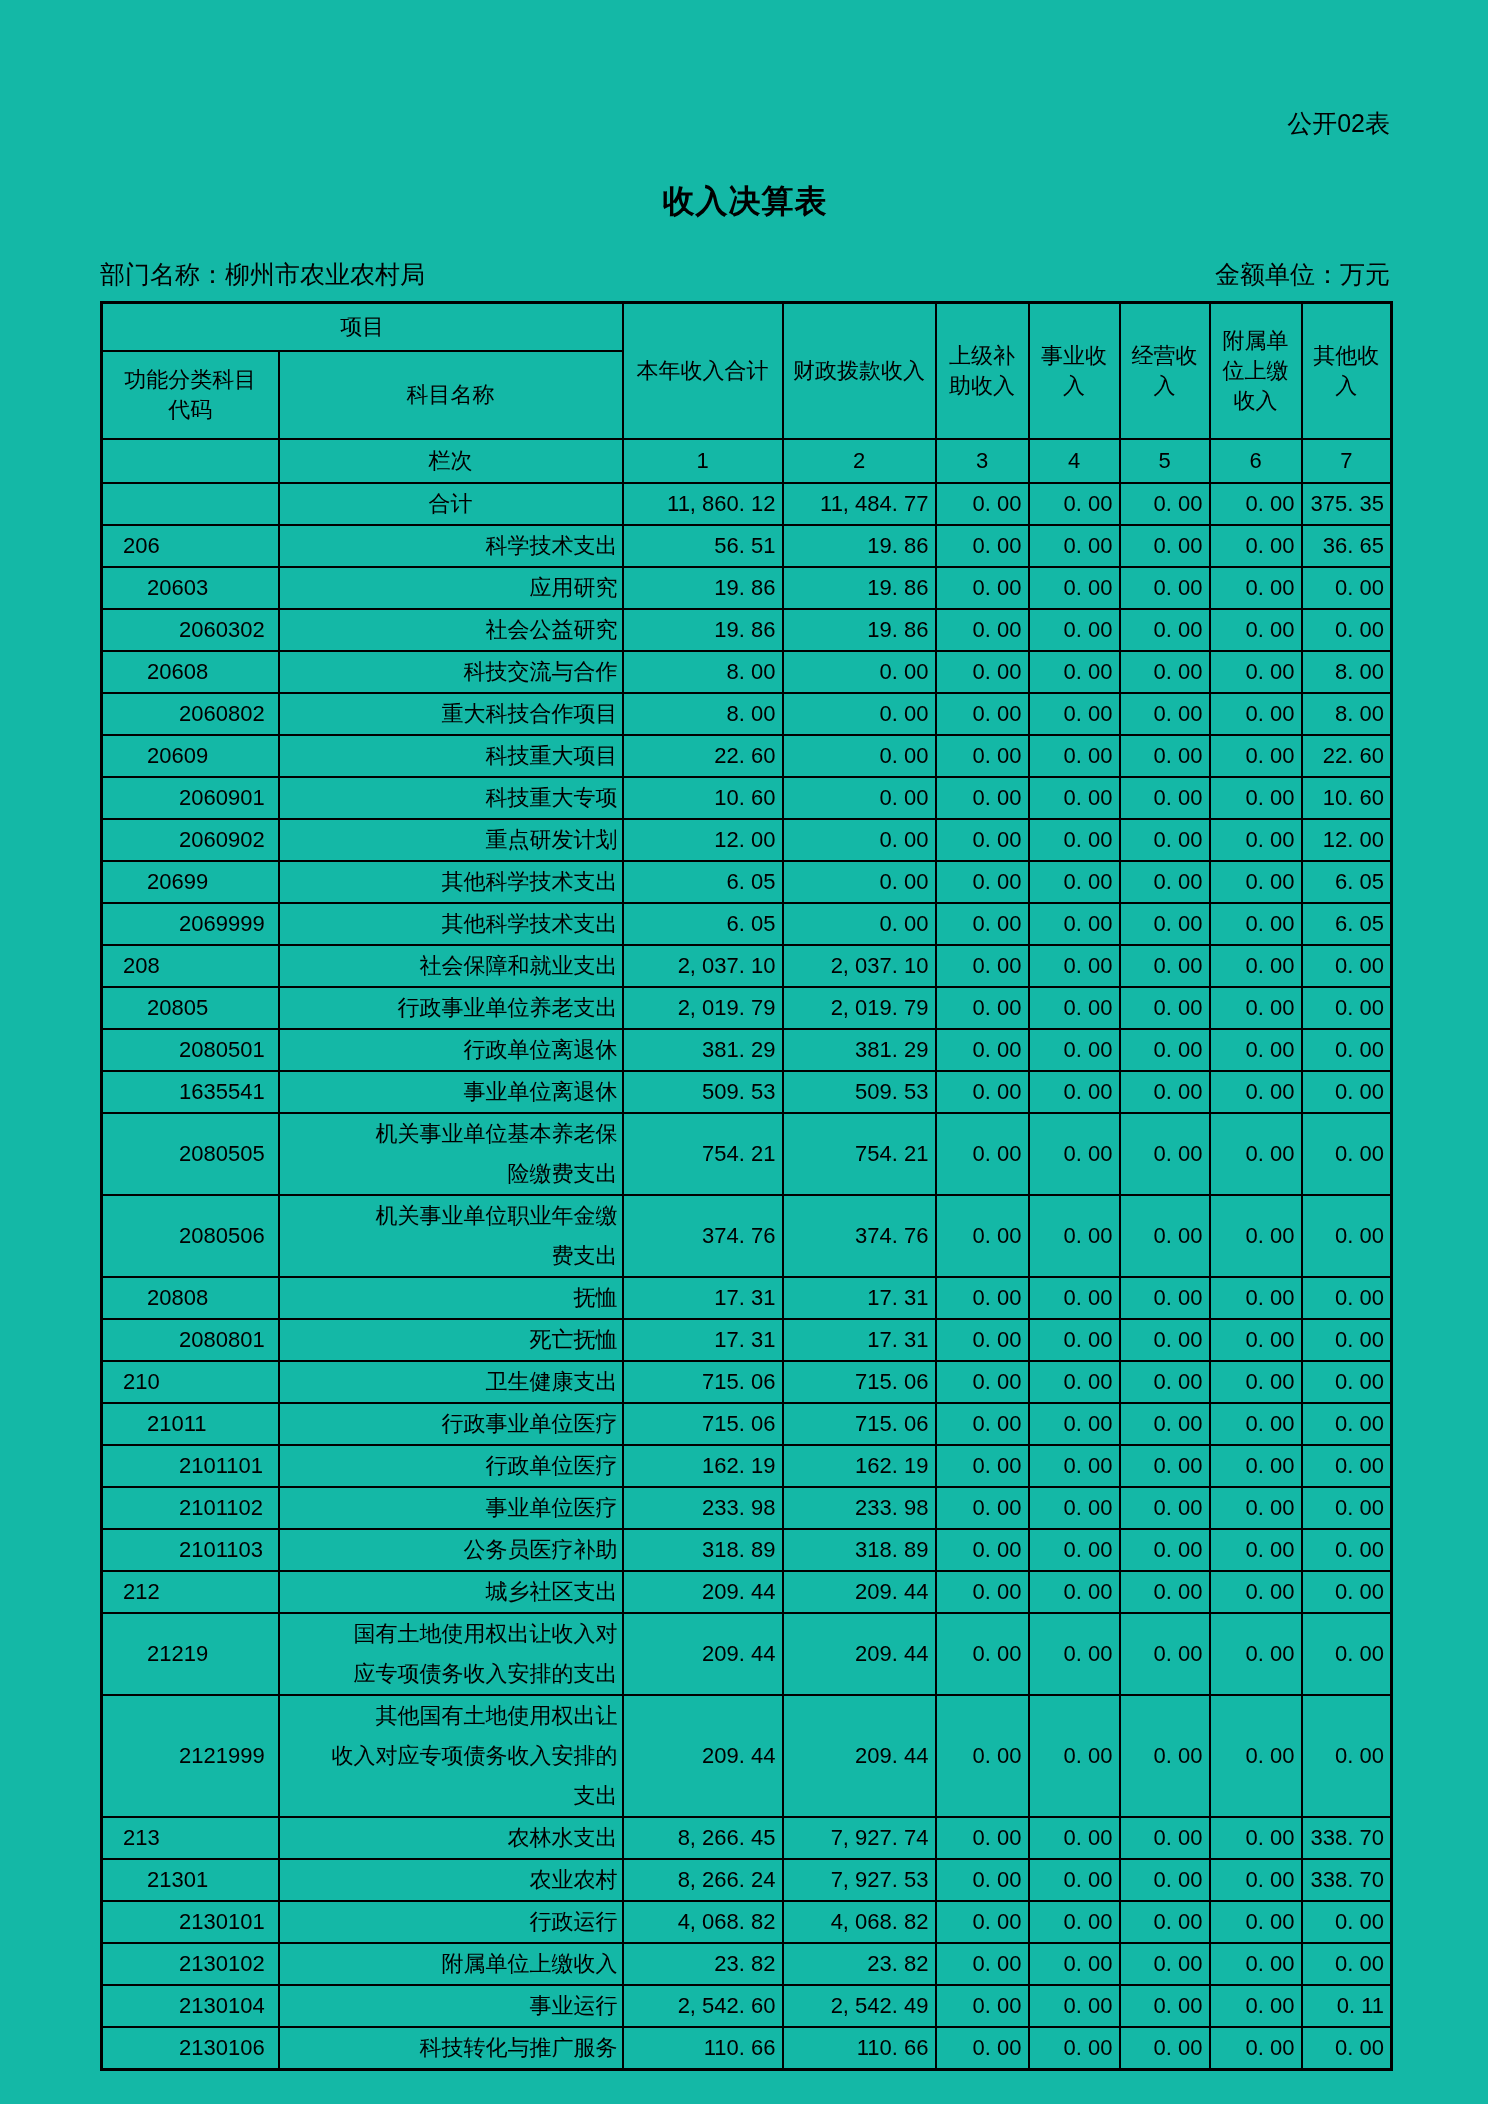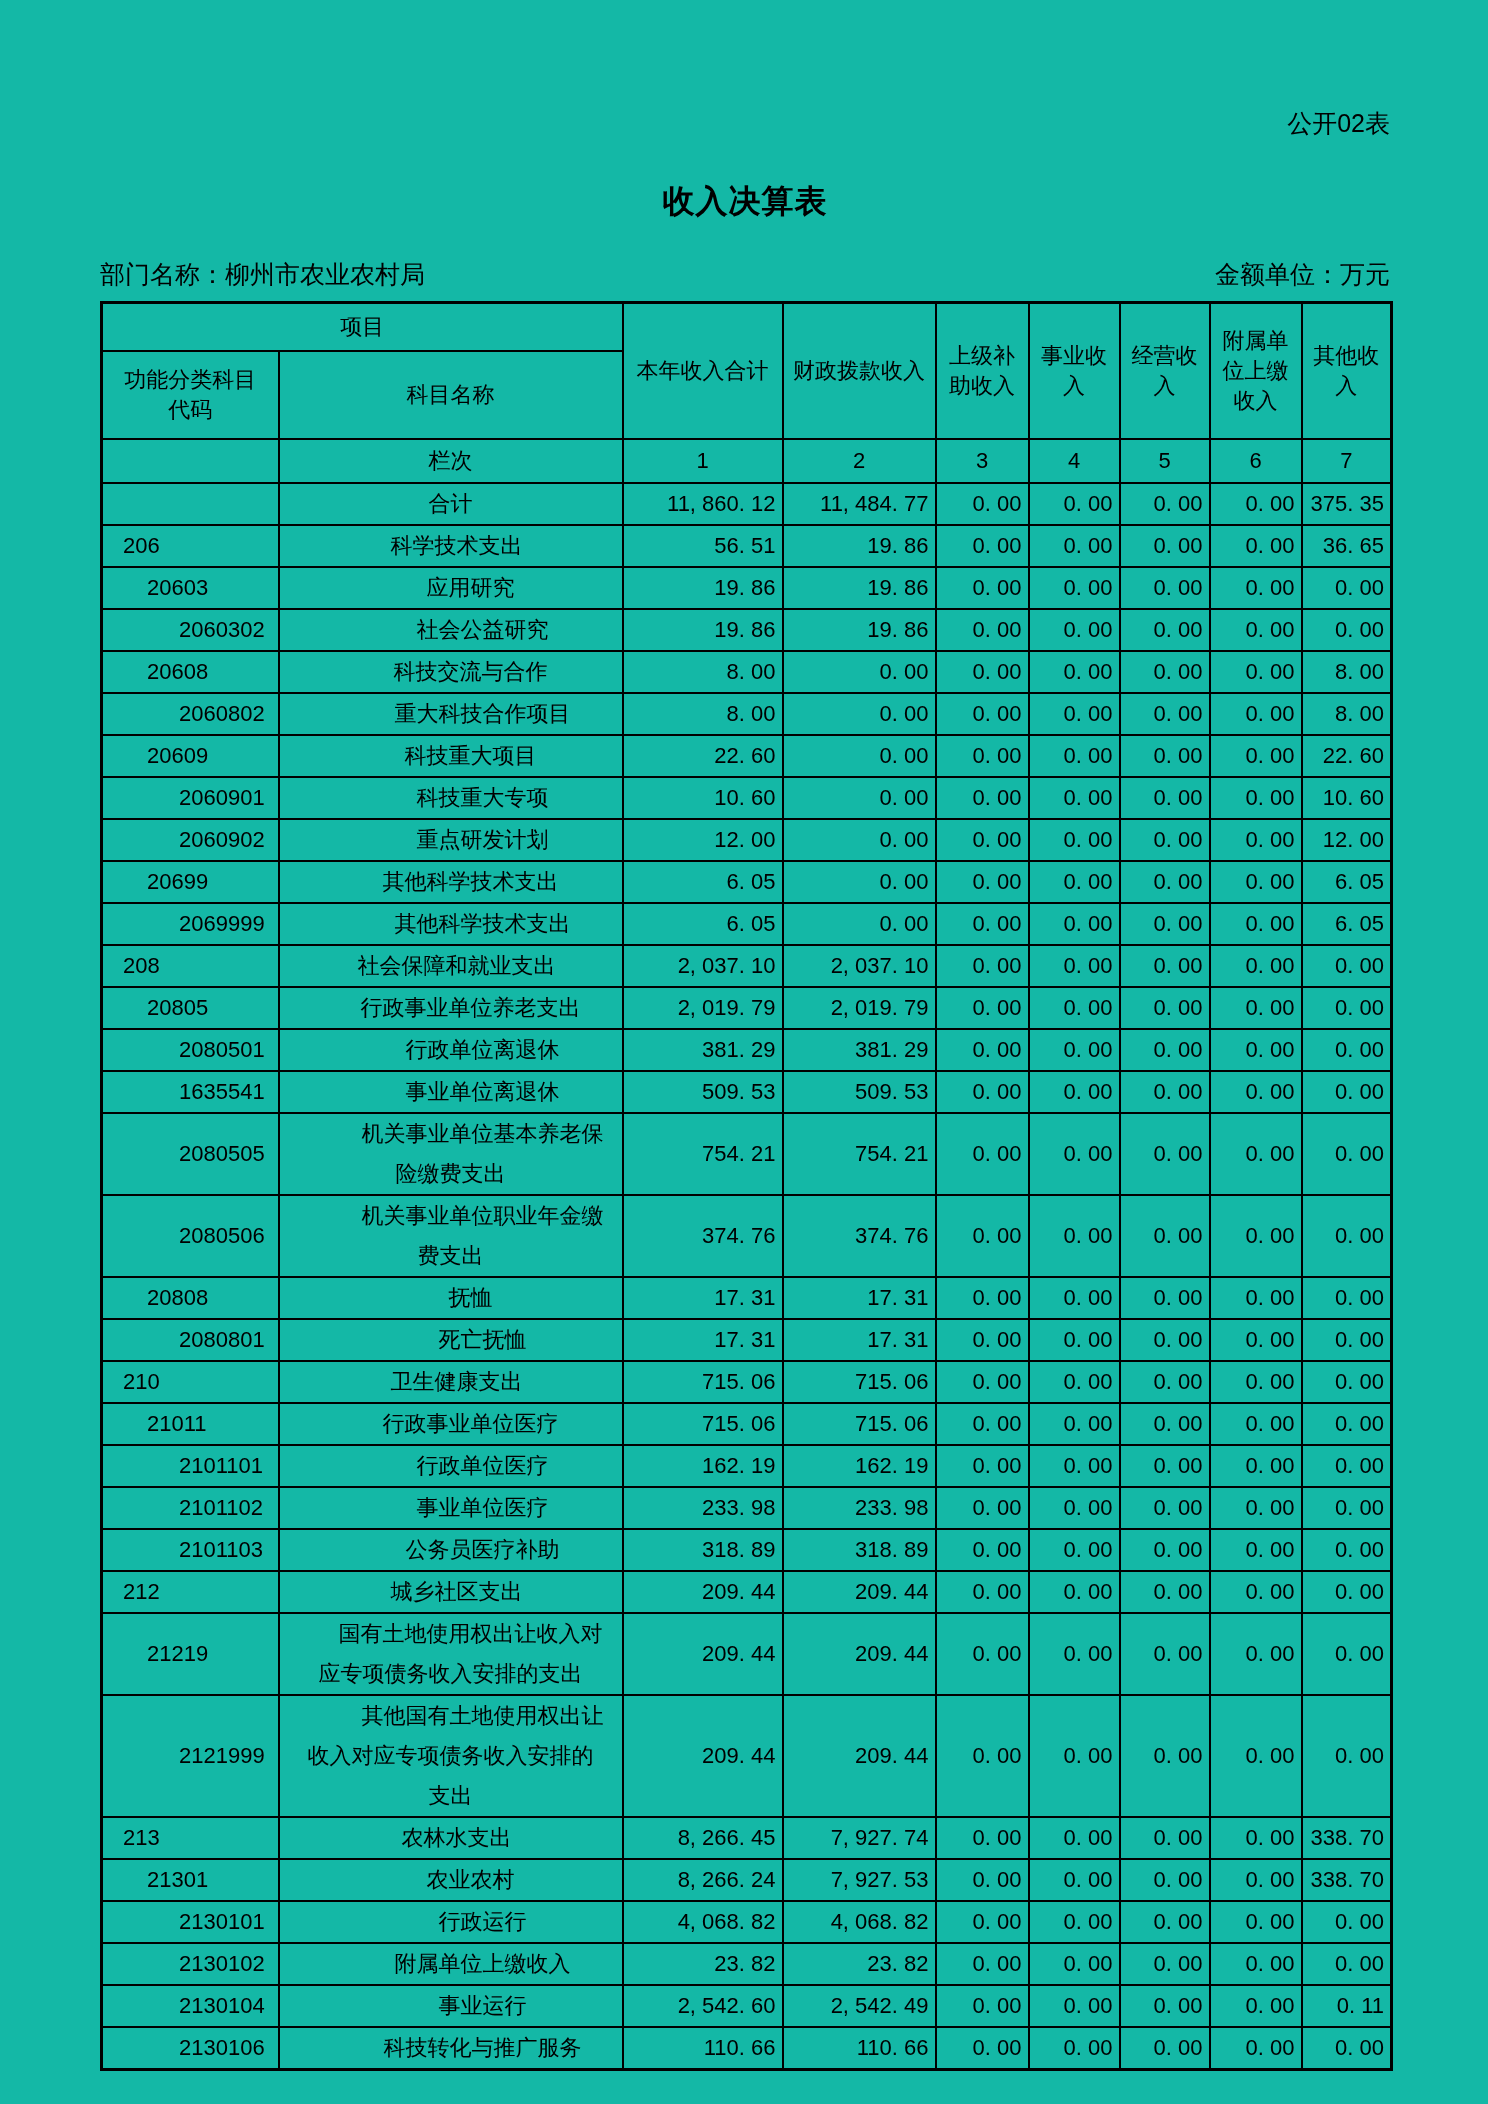--- a/index.html
+++ b/index.html
@@ -31,21 +31,21 @@
   thead th{text-align:center;vertical-align:middle;padding:2px 4px;line-height:1.35;word-break:break-all;}
   th.h-project{height:42px;text-align:center;}
   th.h-code{height:82px;padding:2px 14px;margin-top:10px;}
   th.h-name{padding:2px 4px;margin-left:24px;}
   tr.lanci td{height:40px;text-align:center;vertical-align:middle;line-height:40px;margin-top:40px;}
   tbody td{height:40px;vertical-align:middle;word-break:break-all;}
   td.code{text-align:left;padding:0 2px 0 20px;line-height:40px;}
   td.code.lvl2{padding-left:44px;}
   td.code.lvl3{padding-left:76px;}
   td.name{
-    text-align:center;padding:0 4px;line-height:40px;white-space:pre-wrap;
+    text-align:right;padding:0 4px;line-height:40px;white-space:pre-wrap;
     text-indent:12px;
   }
   td.name.lvl2{text-indent:40px;}
   td.name.lvl3{text-indent:64px;}
   td.name.center{text-align:center;text-indent:0;}
   td.num{text-align:right;padding:0 6px 0 2px;line-height:40px;}
 </style>
 </head>
 <body>
 

